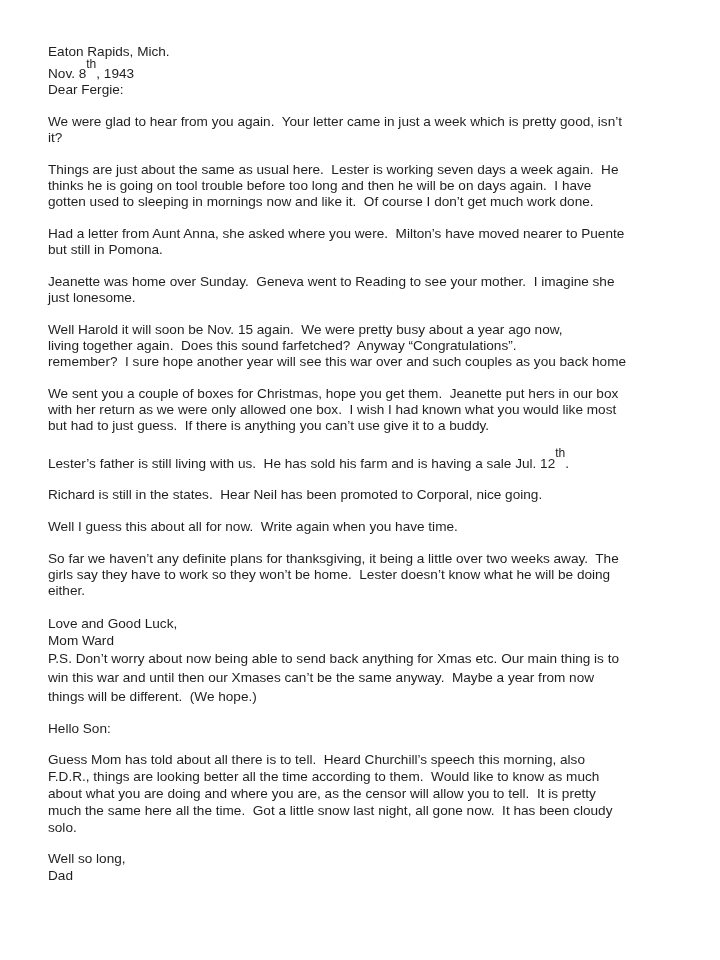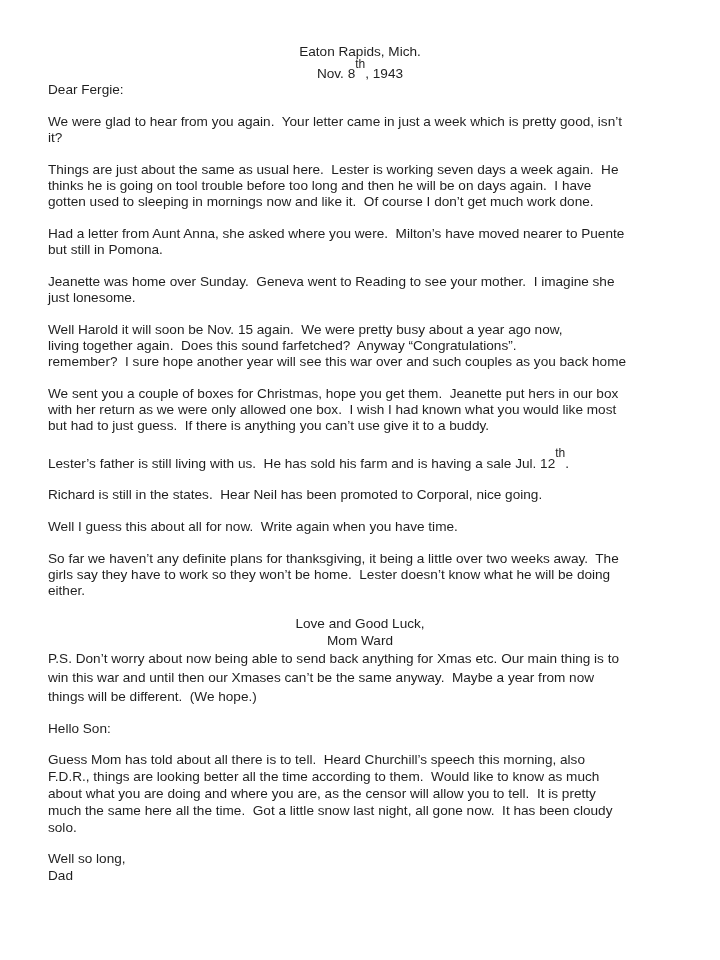--- a/index.html
+++ b/index.html
@@ -14,37 +14,36 @@
     height: 960px;
     background: #ffffff;
     padding: 44px 48px 0 48px;
     font-family: "Liberation Sans", "DejaVu Sans", sans-serif;
     font-size: 13.6px;
     color: #1f1f1f;
     overflow: hidden;
   }
   .line { white-space: pre; }
   .dateline {
-    text-align: center;
+    text-align: left;
     line-height: 16px;
   }
   .dateline .line { white-space: pre; }
   .greeting {
     line-height: 16px;
     white-space: pre;
   }
   .para {
     margin: 16px 0 0 0;
     line-height: 16px;
     white-space: pre;
   }
   .closing-mom {
     margin-top: 16px;
     line-height: 17px;
-    text-align: center;
   }
   .ps {
     margin-top: 0;
     line-height: 19px;
   }
   .hello {
     margin-top: 15px;
     line-height: 16px;
     white-space: pre;
   }

